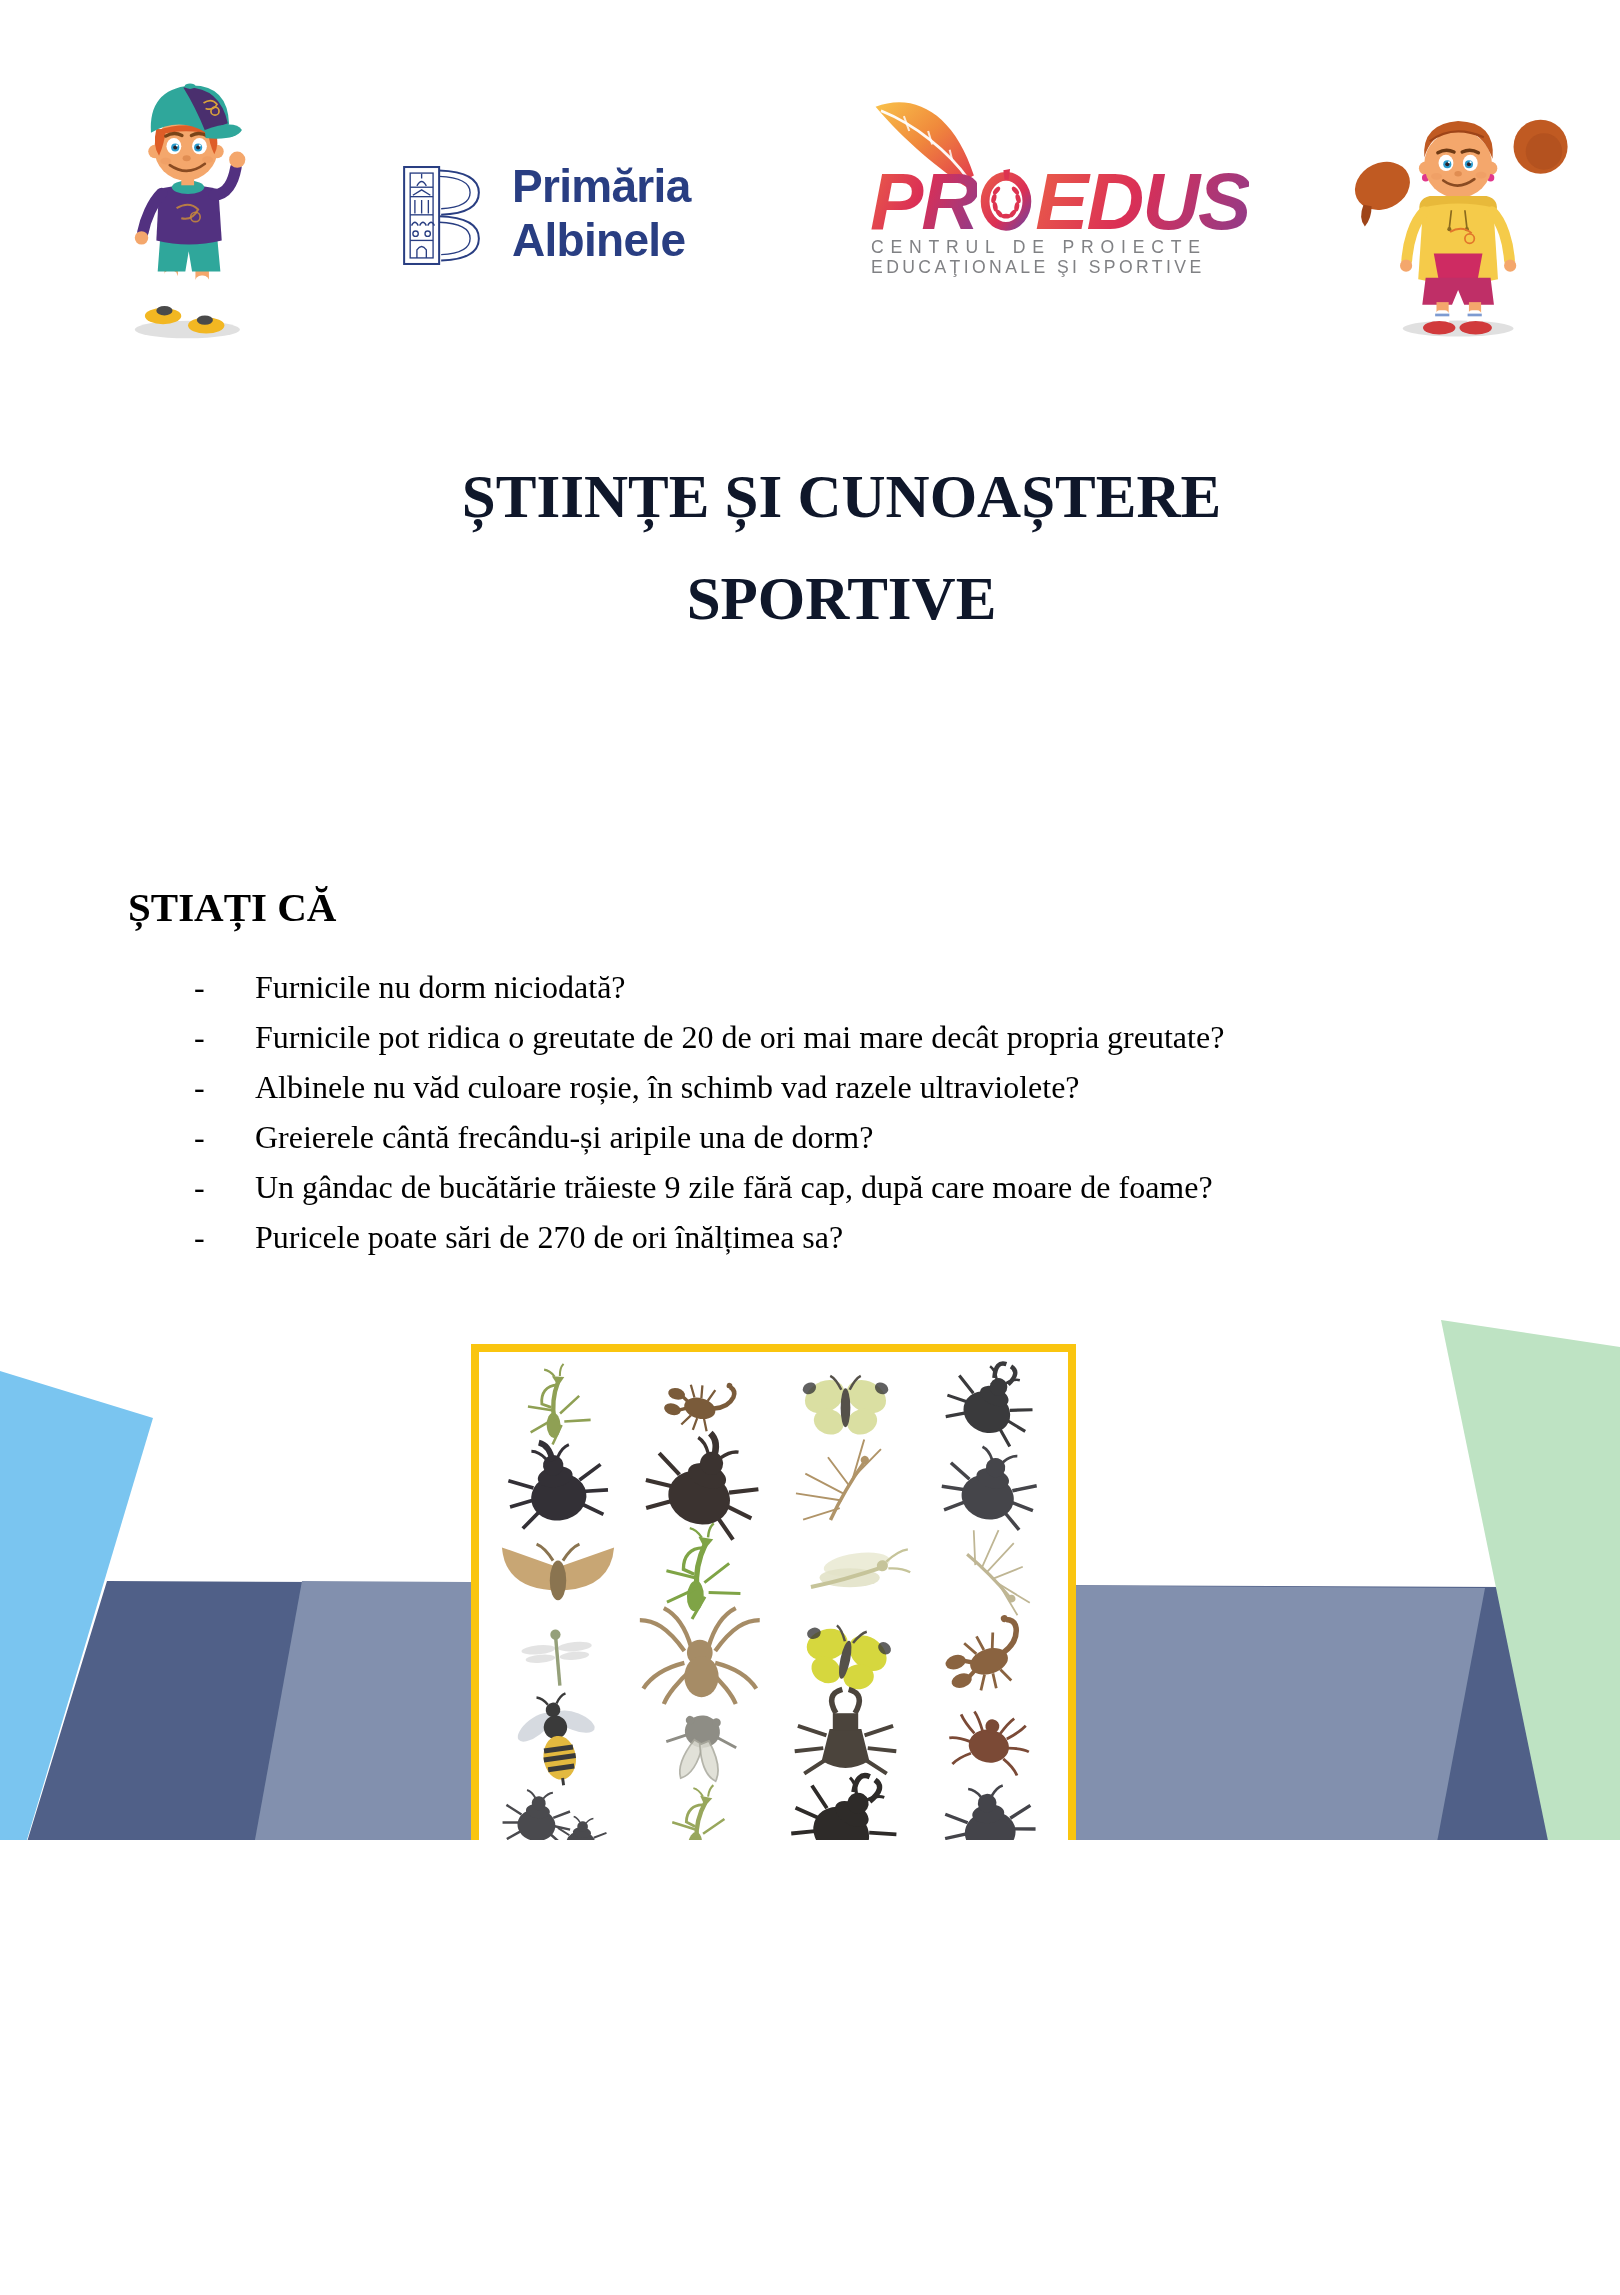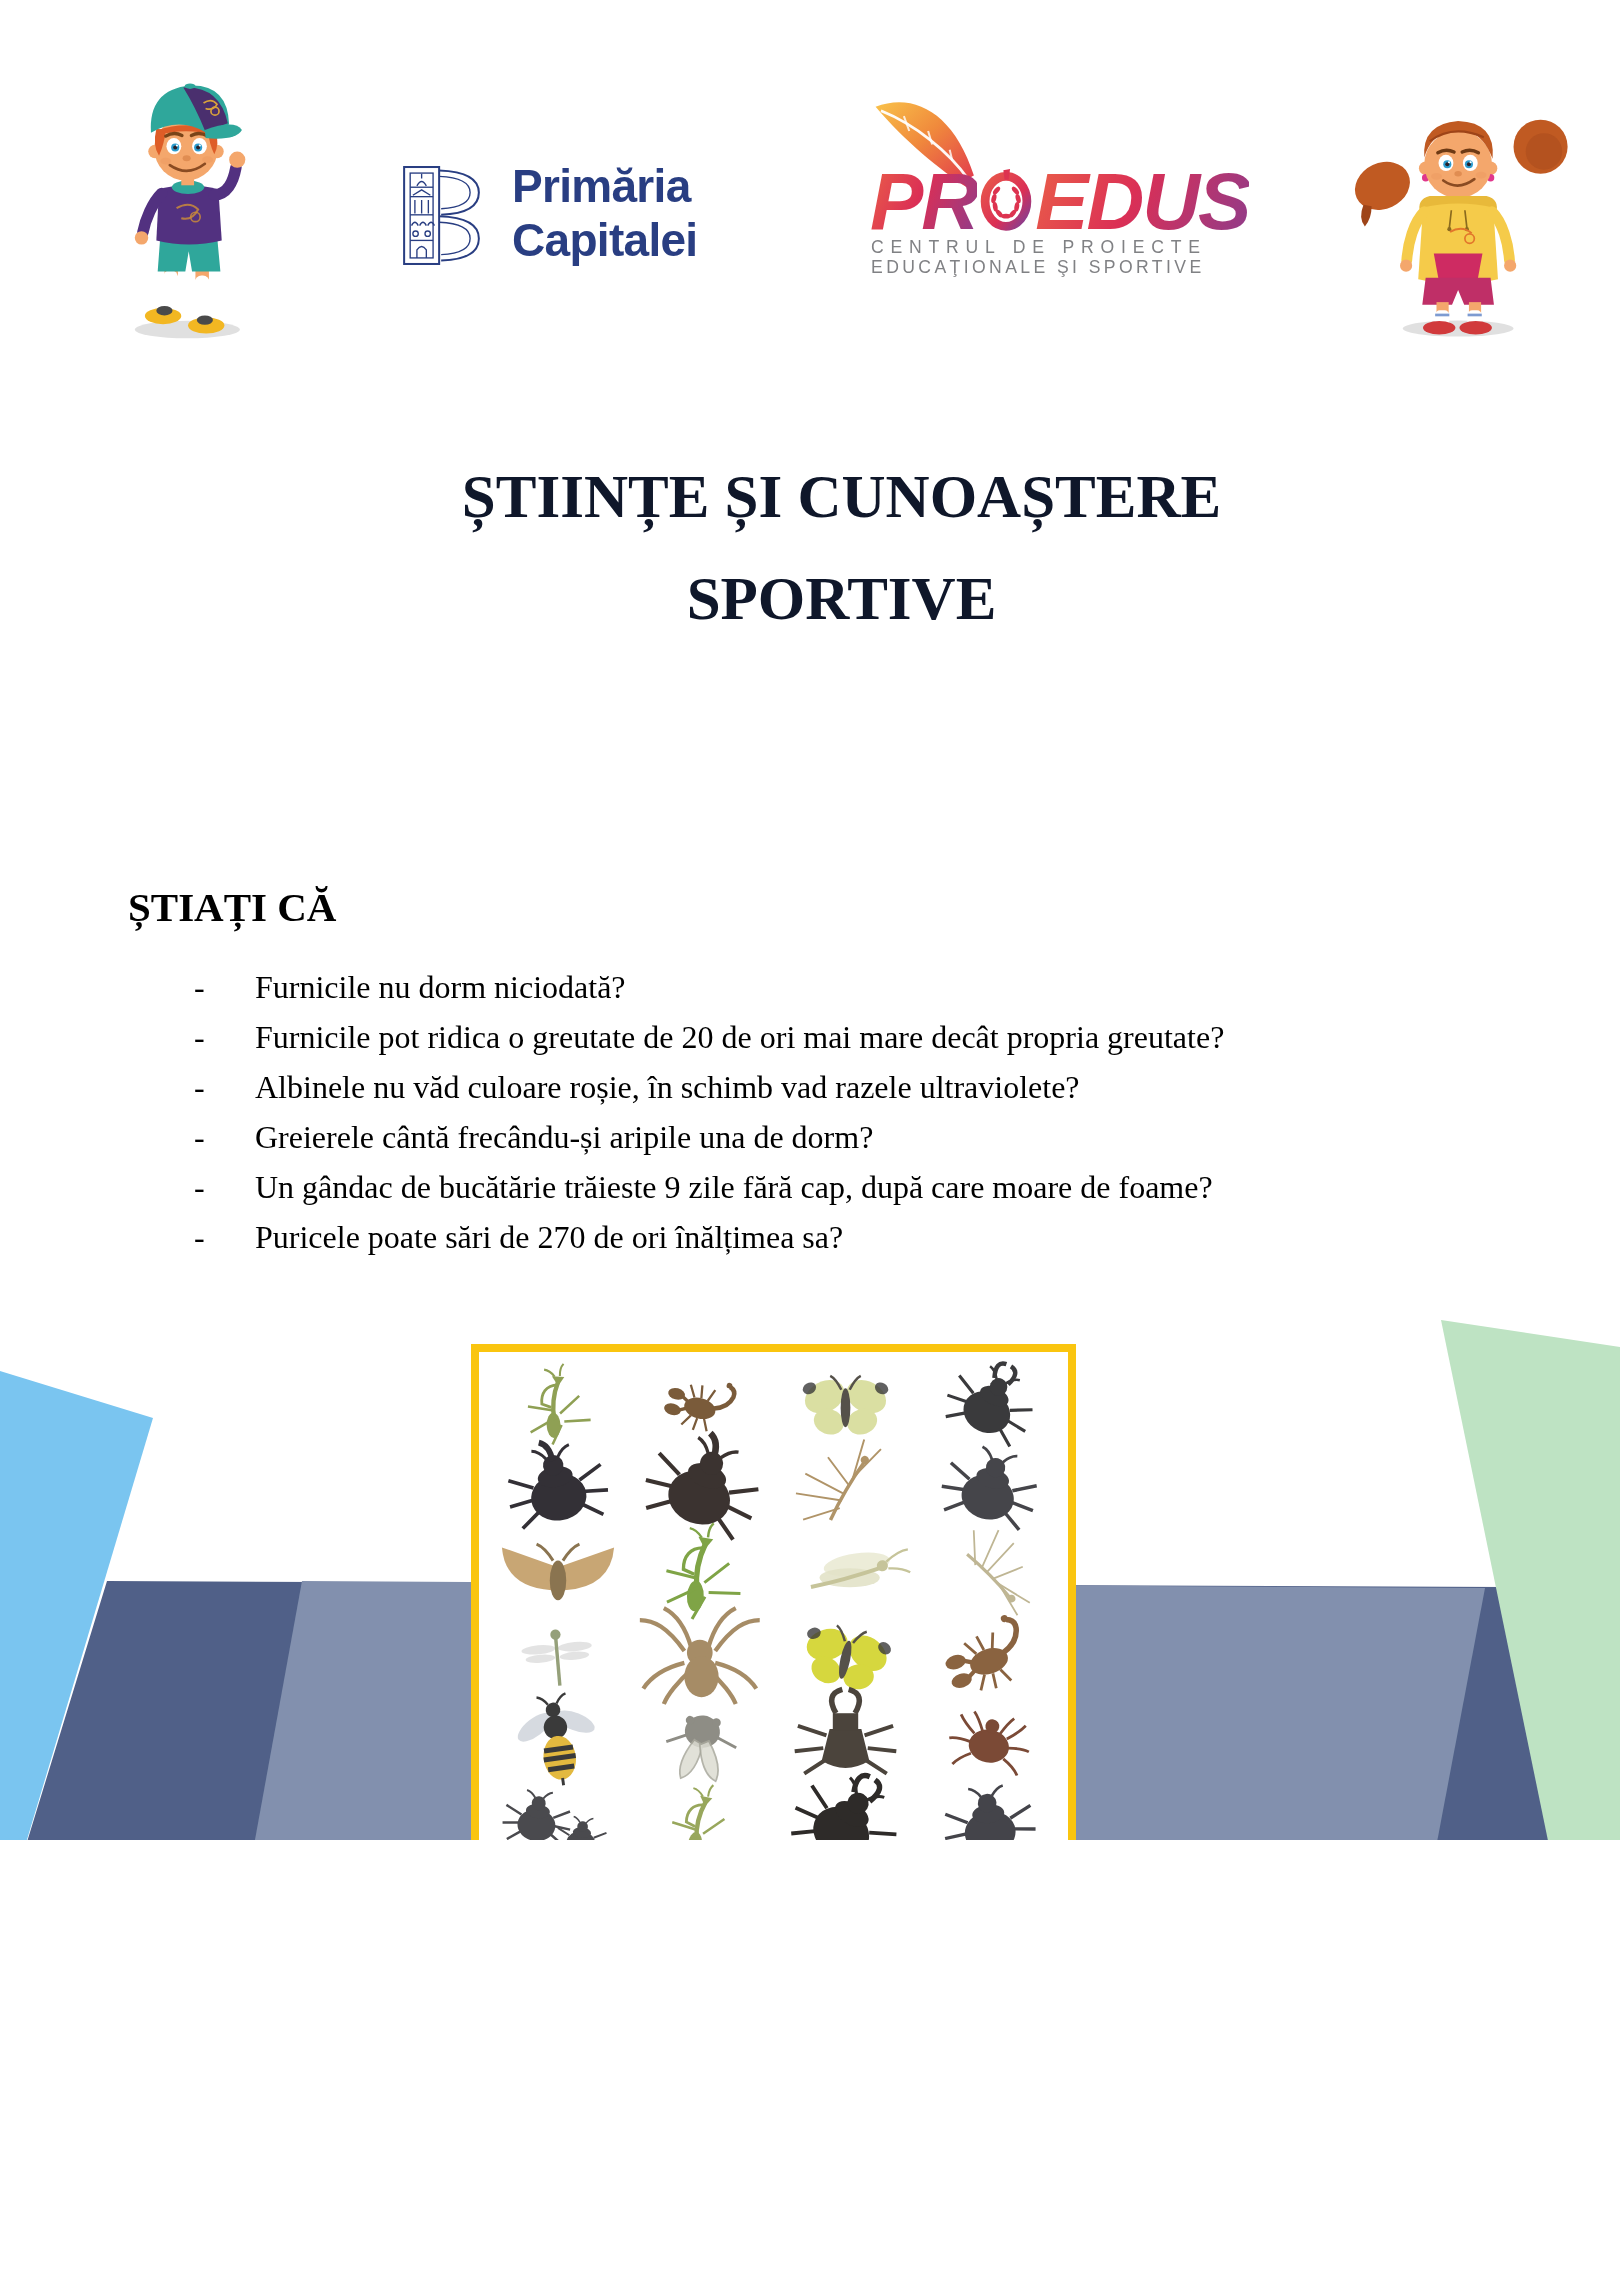--- a/index.html
+++ b/index.html
@@ -125,21 +125,21 @@
       <line x1="12" y1="74" x2="46" y2="74" stroke-width="2"></line>
       <path d="M14 90 Q 19 80 24 90 M26 90 Q 31 80 36 90 M38 90 Q 43 80 48 90" stroke-width="2"></path>
       <circle cx="20" cy="102" r="4" stroke-width="2"></circle>
       <circle cx="38" cy="102" r="4" stroke-width="2"></circle>
       <line x1="12" y1="112" x2="46" y2="112" stroke-width="2"></line>
       <path d="M22 138 V 126 Q 29 116 36 126 V 138" stroke-width="2"></path>
     </g>
   </svg>
   <div class="primaria-text z3">
     <div>Primăria</div>
-    <div>Capitalei</div>
+    <div>Albinele</div>
   </div>
 
   <svg class="feather z3" viewBox="0 0 200 150">
     <defs>
       <linearGradient id="fg" x1="0" y1="0" x2="1" y2="1">
         <stop offset="0" stop-color="#F9C24A"></stop>
           <stop offset="0.45" stop-color="#F08A3C"></stop>
           <stop offset="1" stop-color="#E1344E"></stop>
       </linearGradient>
     </defs>

